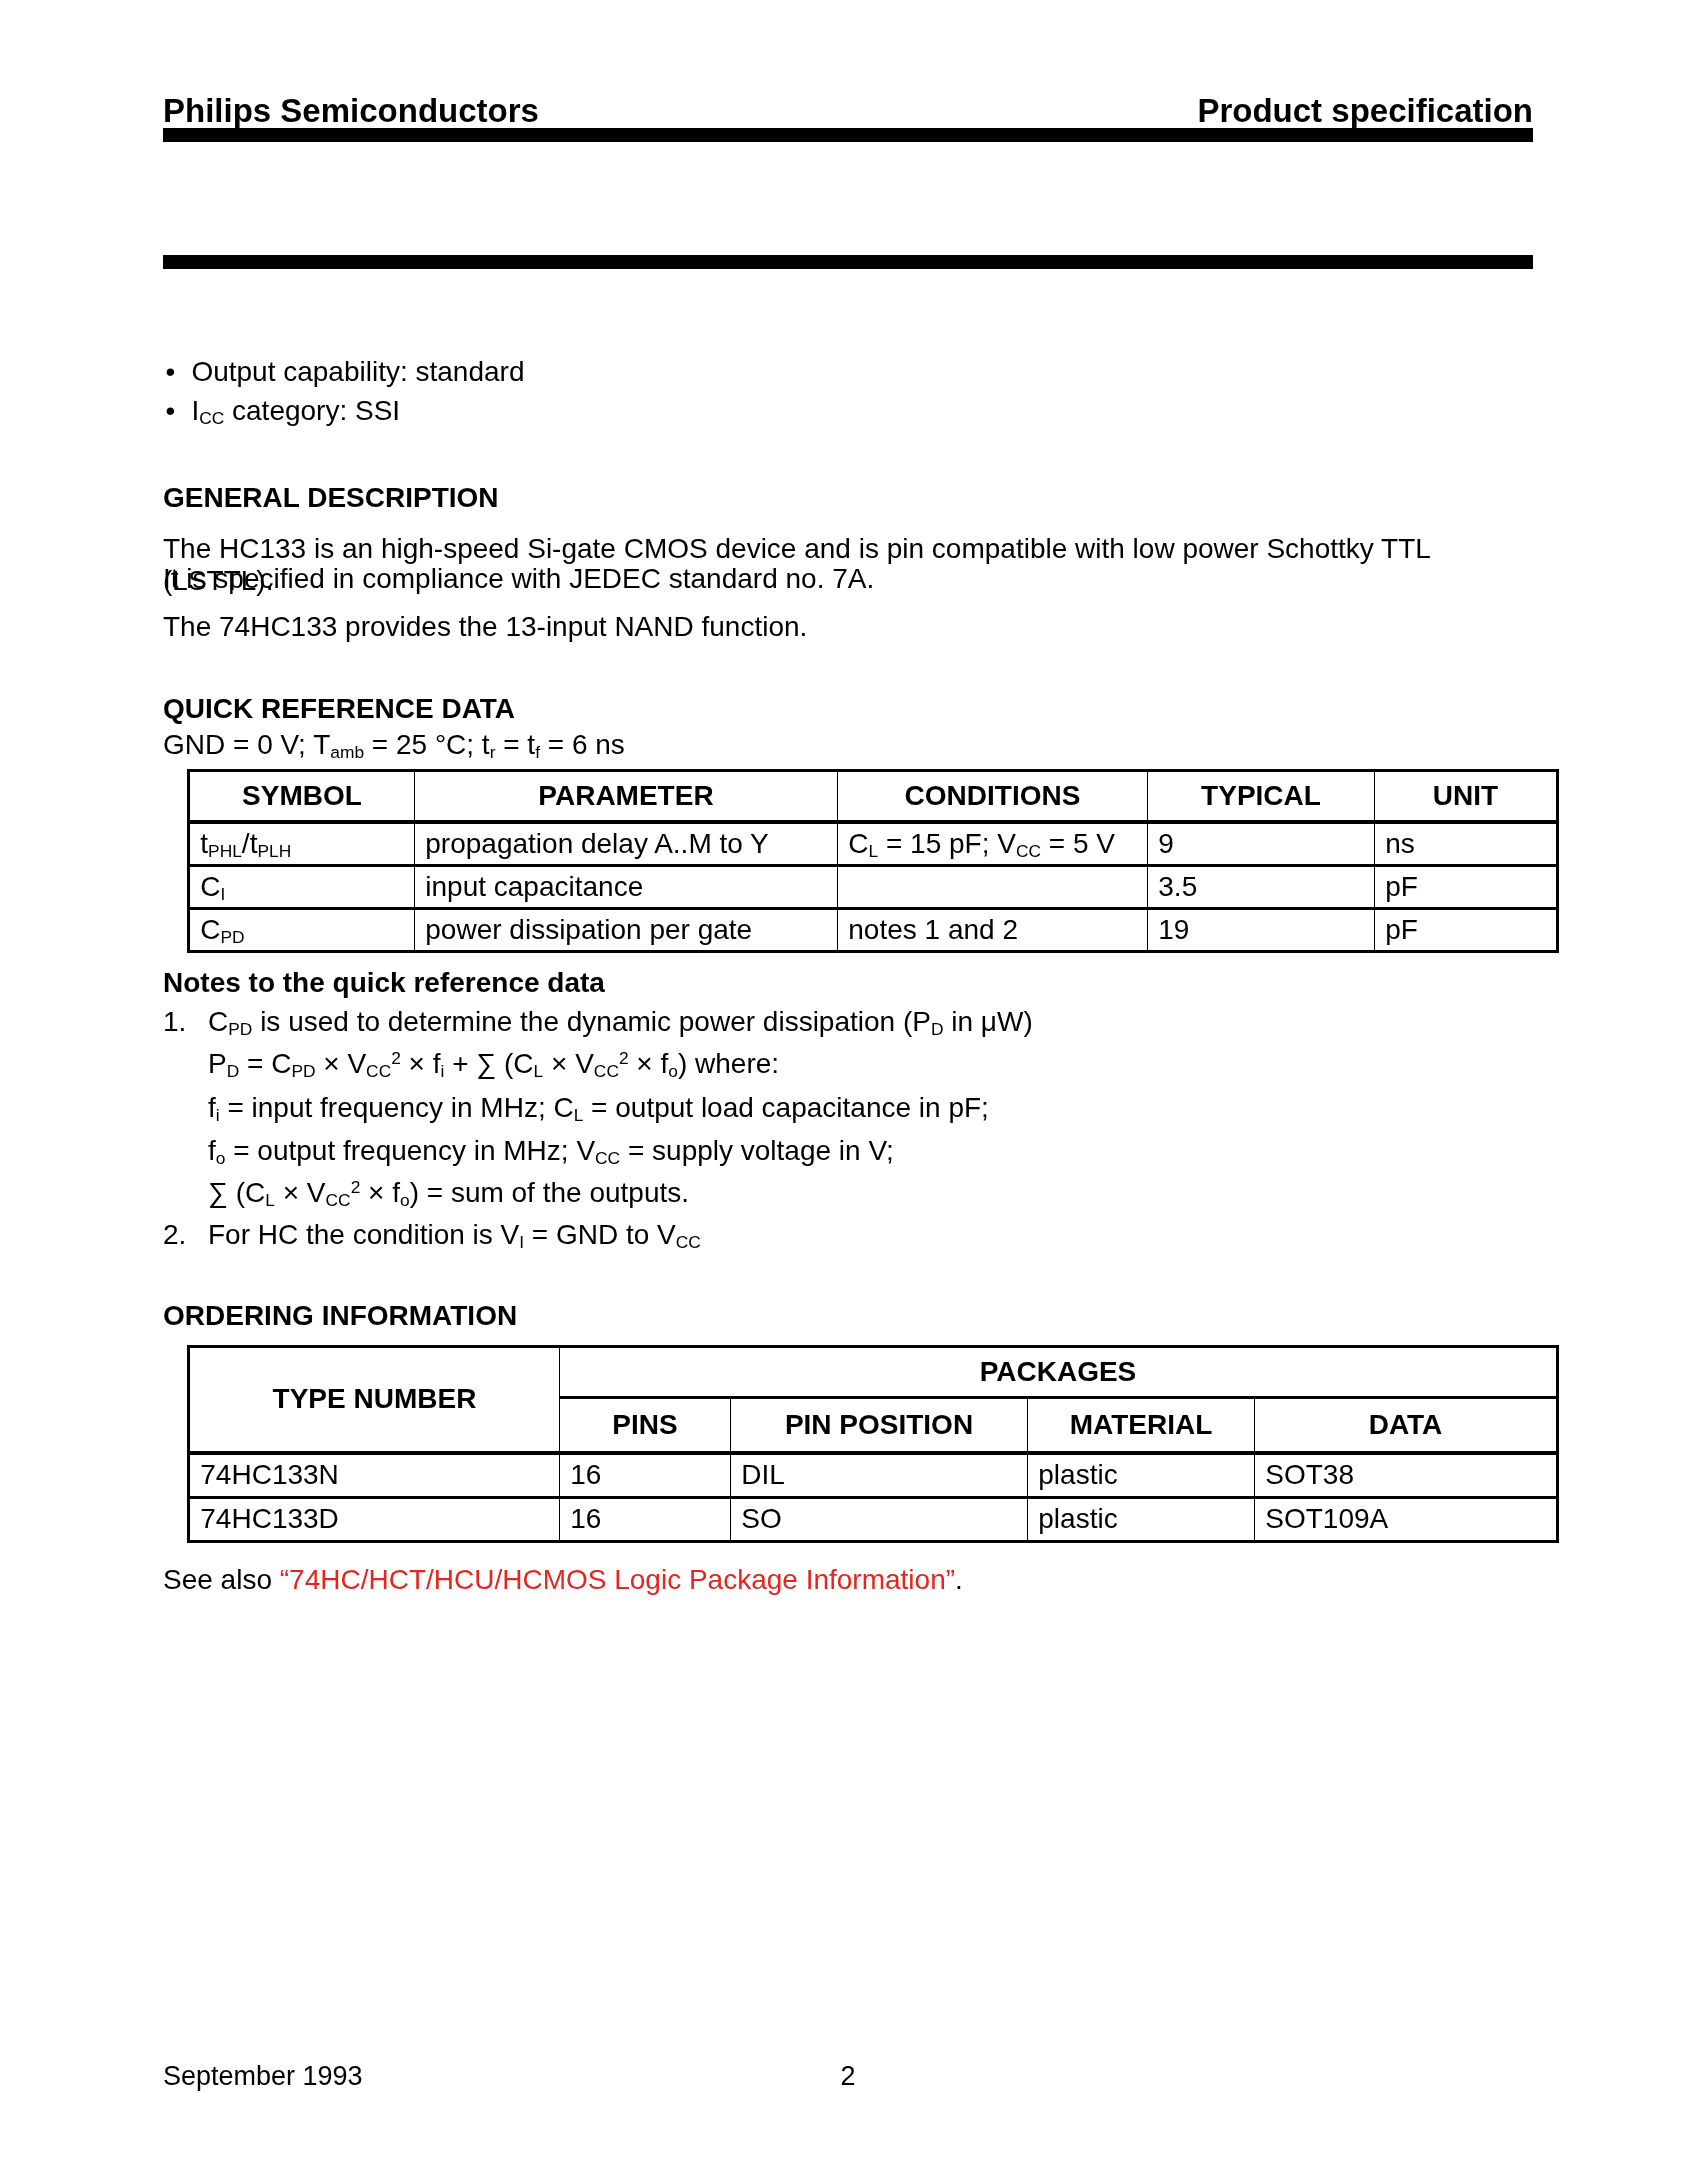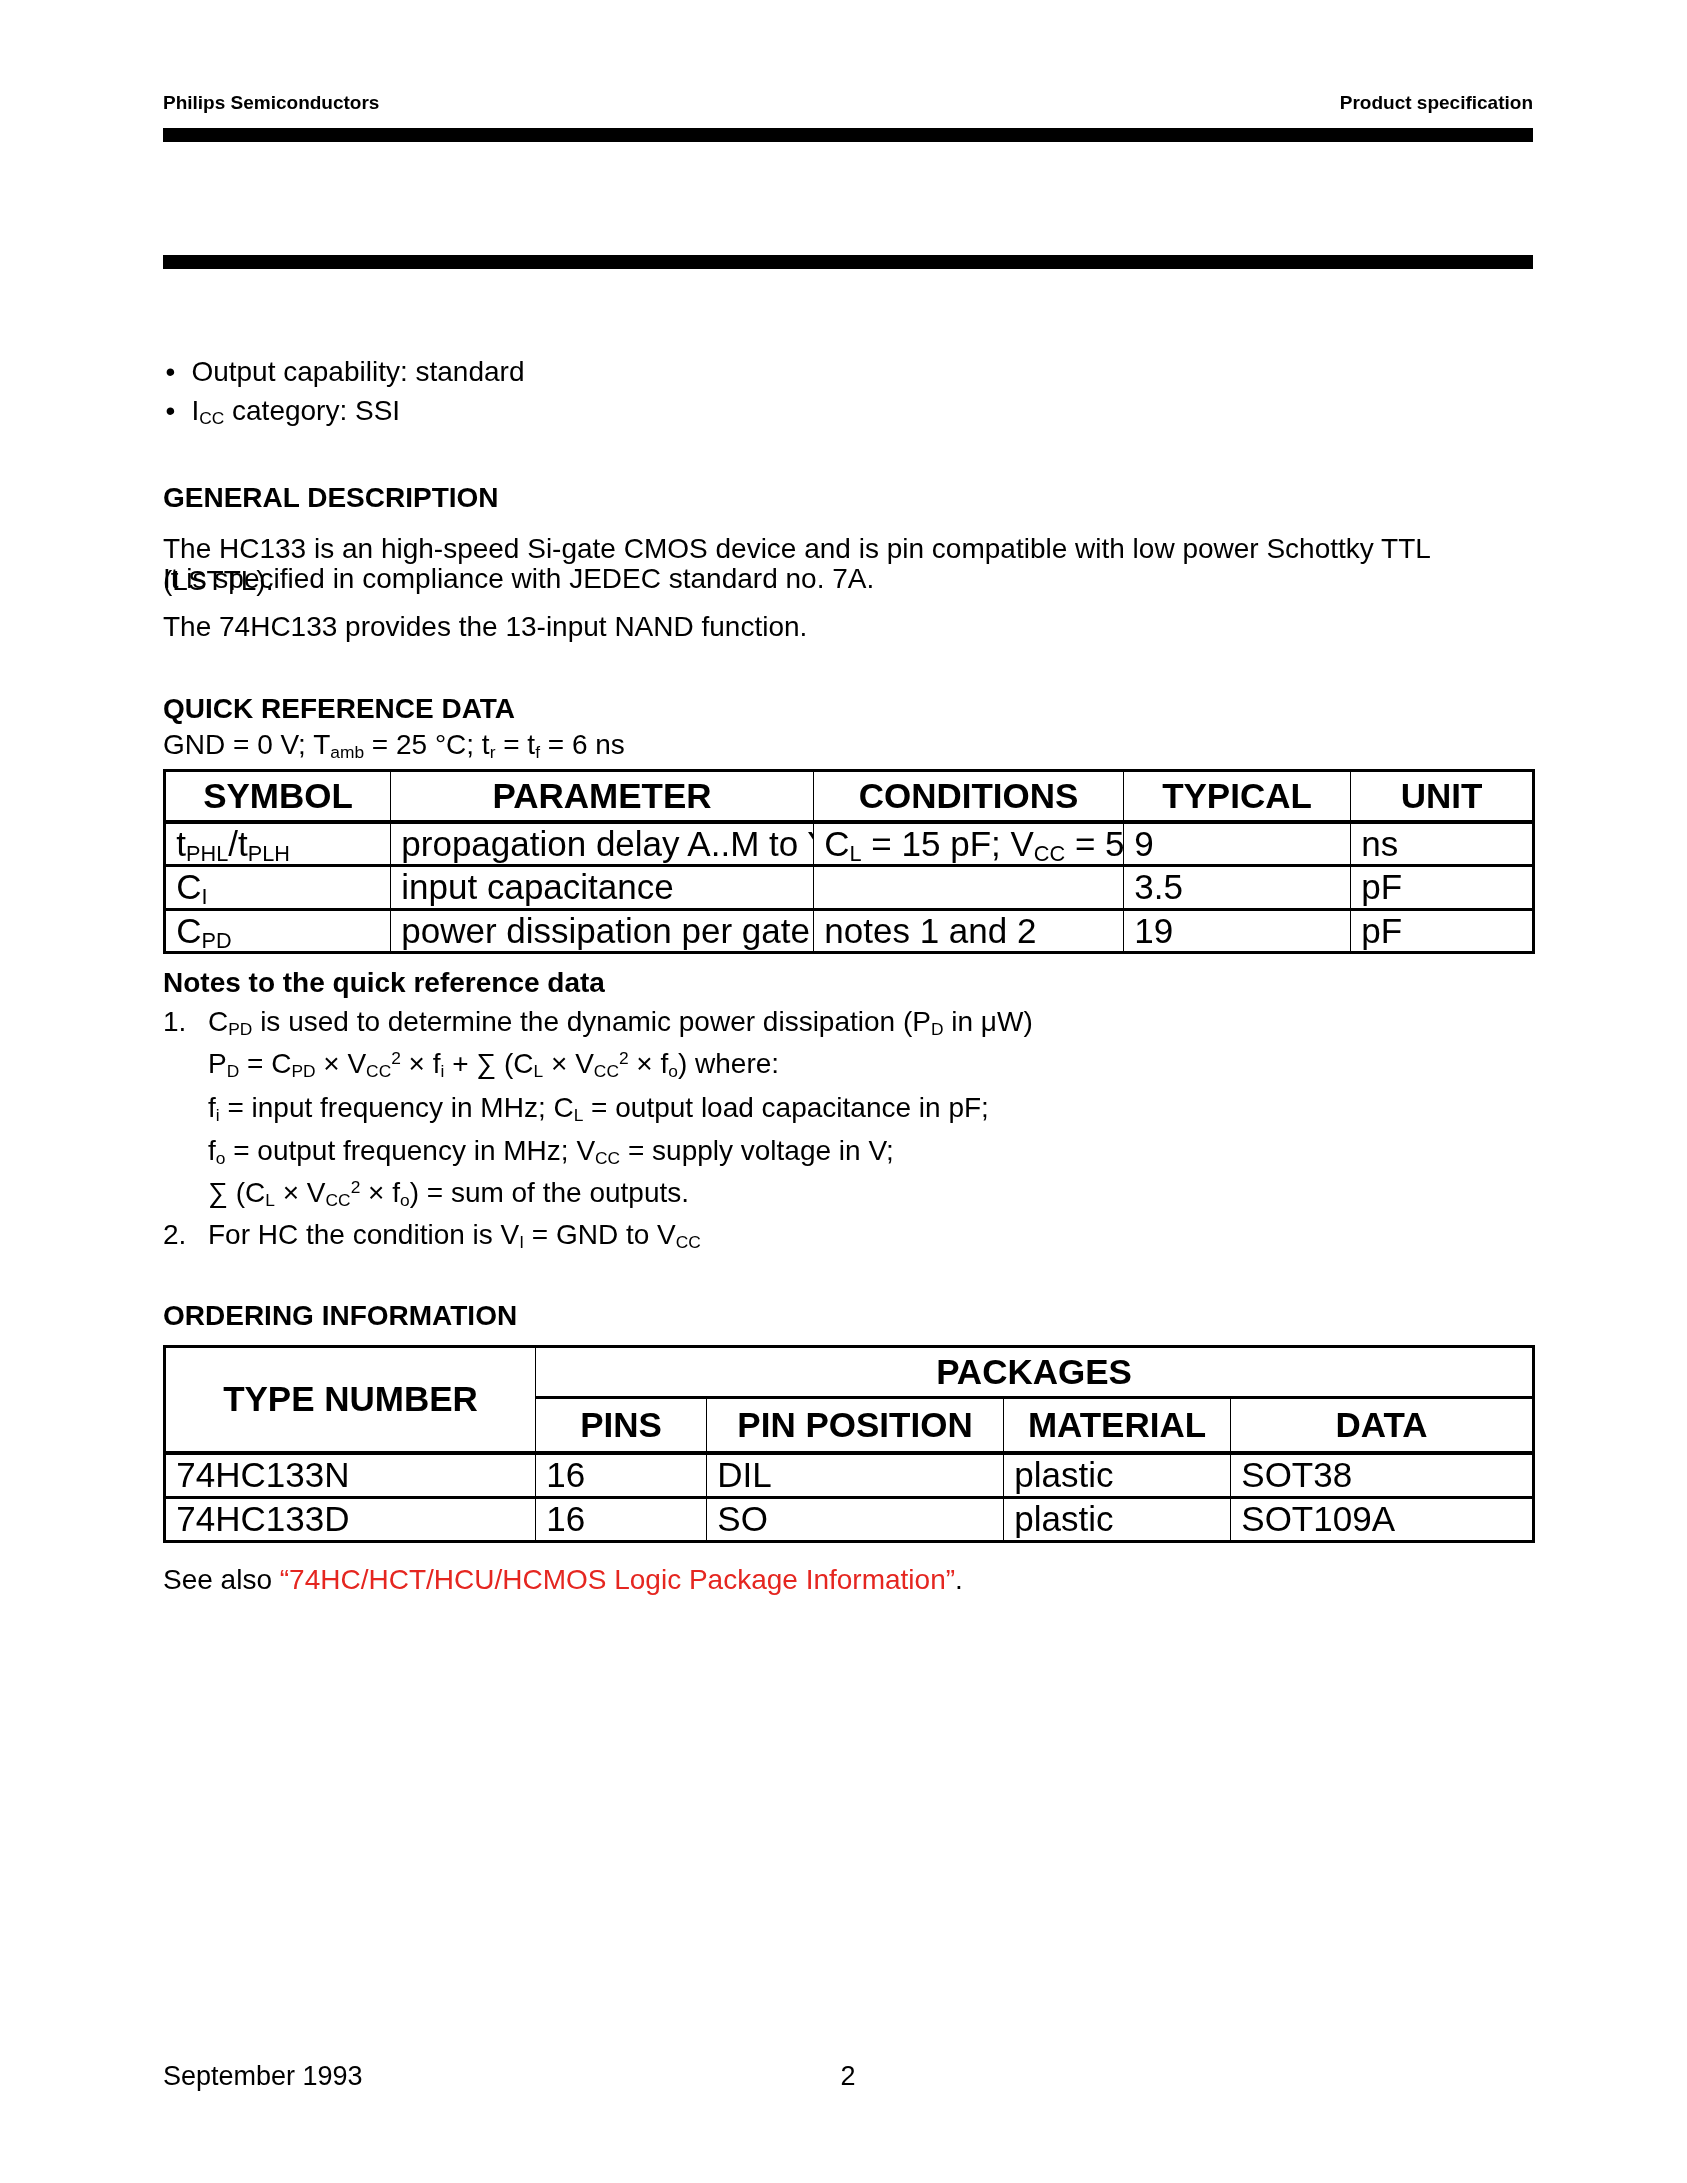--- a/index.html
+++ b/index.html
@@ -8,34 +8,34 @@
     width: 1687px;
     height: 2183px;
     background: #ffffff;
     font-family: "Liberation Sans", sans-serif;
     font-size: 28px;
     color: #000;
     overflow: hidden;
   }
   .abs { position: absolute; left: 163px; width: 1370px; line-height: 1.15; }
   .bar { height: 13.5px; background: #000; }
-  .running-head { display: flex; justify-content: space-between; font-size: 19px; font-weight: bold; }
+  .running-head { display: flex; justify-content: space-between; font-size: 33px; font-weight: bold; }
   .title-row { display: flex; justify-content: space-between; align-items: baseline; font-size: 41px; font-weight: bold; }
   .doc-title { padding-left: 30px; }
   .part-no { padding-right: 33px; }
   .section-heading { font-weight: bold; margin: 0; font-size: 28px; }
   sub, sup { font-size: 0.62em; line-height: 0; vertical-align: baseline; position: relative; }
   sub { top: 0.24em; }
   sup { top: -0.5em; }
   .bullet-row { display: flex; }
   .bullet-dot { flex: none; width: 26px; padding-left: 2.4px; }
   .note-row { display: flex; }
   .note-num { flex: none; width: 45px; }
   .note-sub { padding-left: 45px; }
-  table { border-collapse: collapse; table-layout: fixed; width: 1370px; font-size: 35px; }
+  table { border-collapse: collapse; table-layout: fixed; width: 1370px; font-size: 28px; margin-left: 24px; }
   table, .dtable { border: 3.2px solid #000; }
   th, td { border-left: 1.6px solid #000; border-right: 1.6px solid #000; overflow: hidden; white-space: nowrap; }
   th {
     font-weight: bold; text-align: center; vertical-align: middle;
     border-top: 3.2px solid #000; border-bottom: 4.8px solid #000;
     height: 48px; padding: 0;
   }
   td {
     text-align: left; vertical-align: middle;
     border-top: 3.2px solid #000; border-bottom: 3.2px solid #000;

